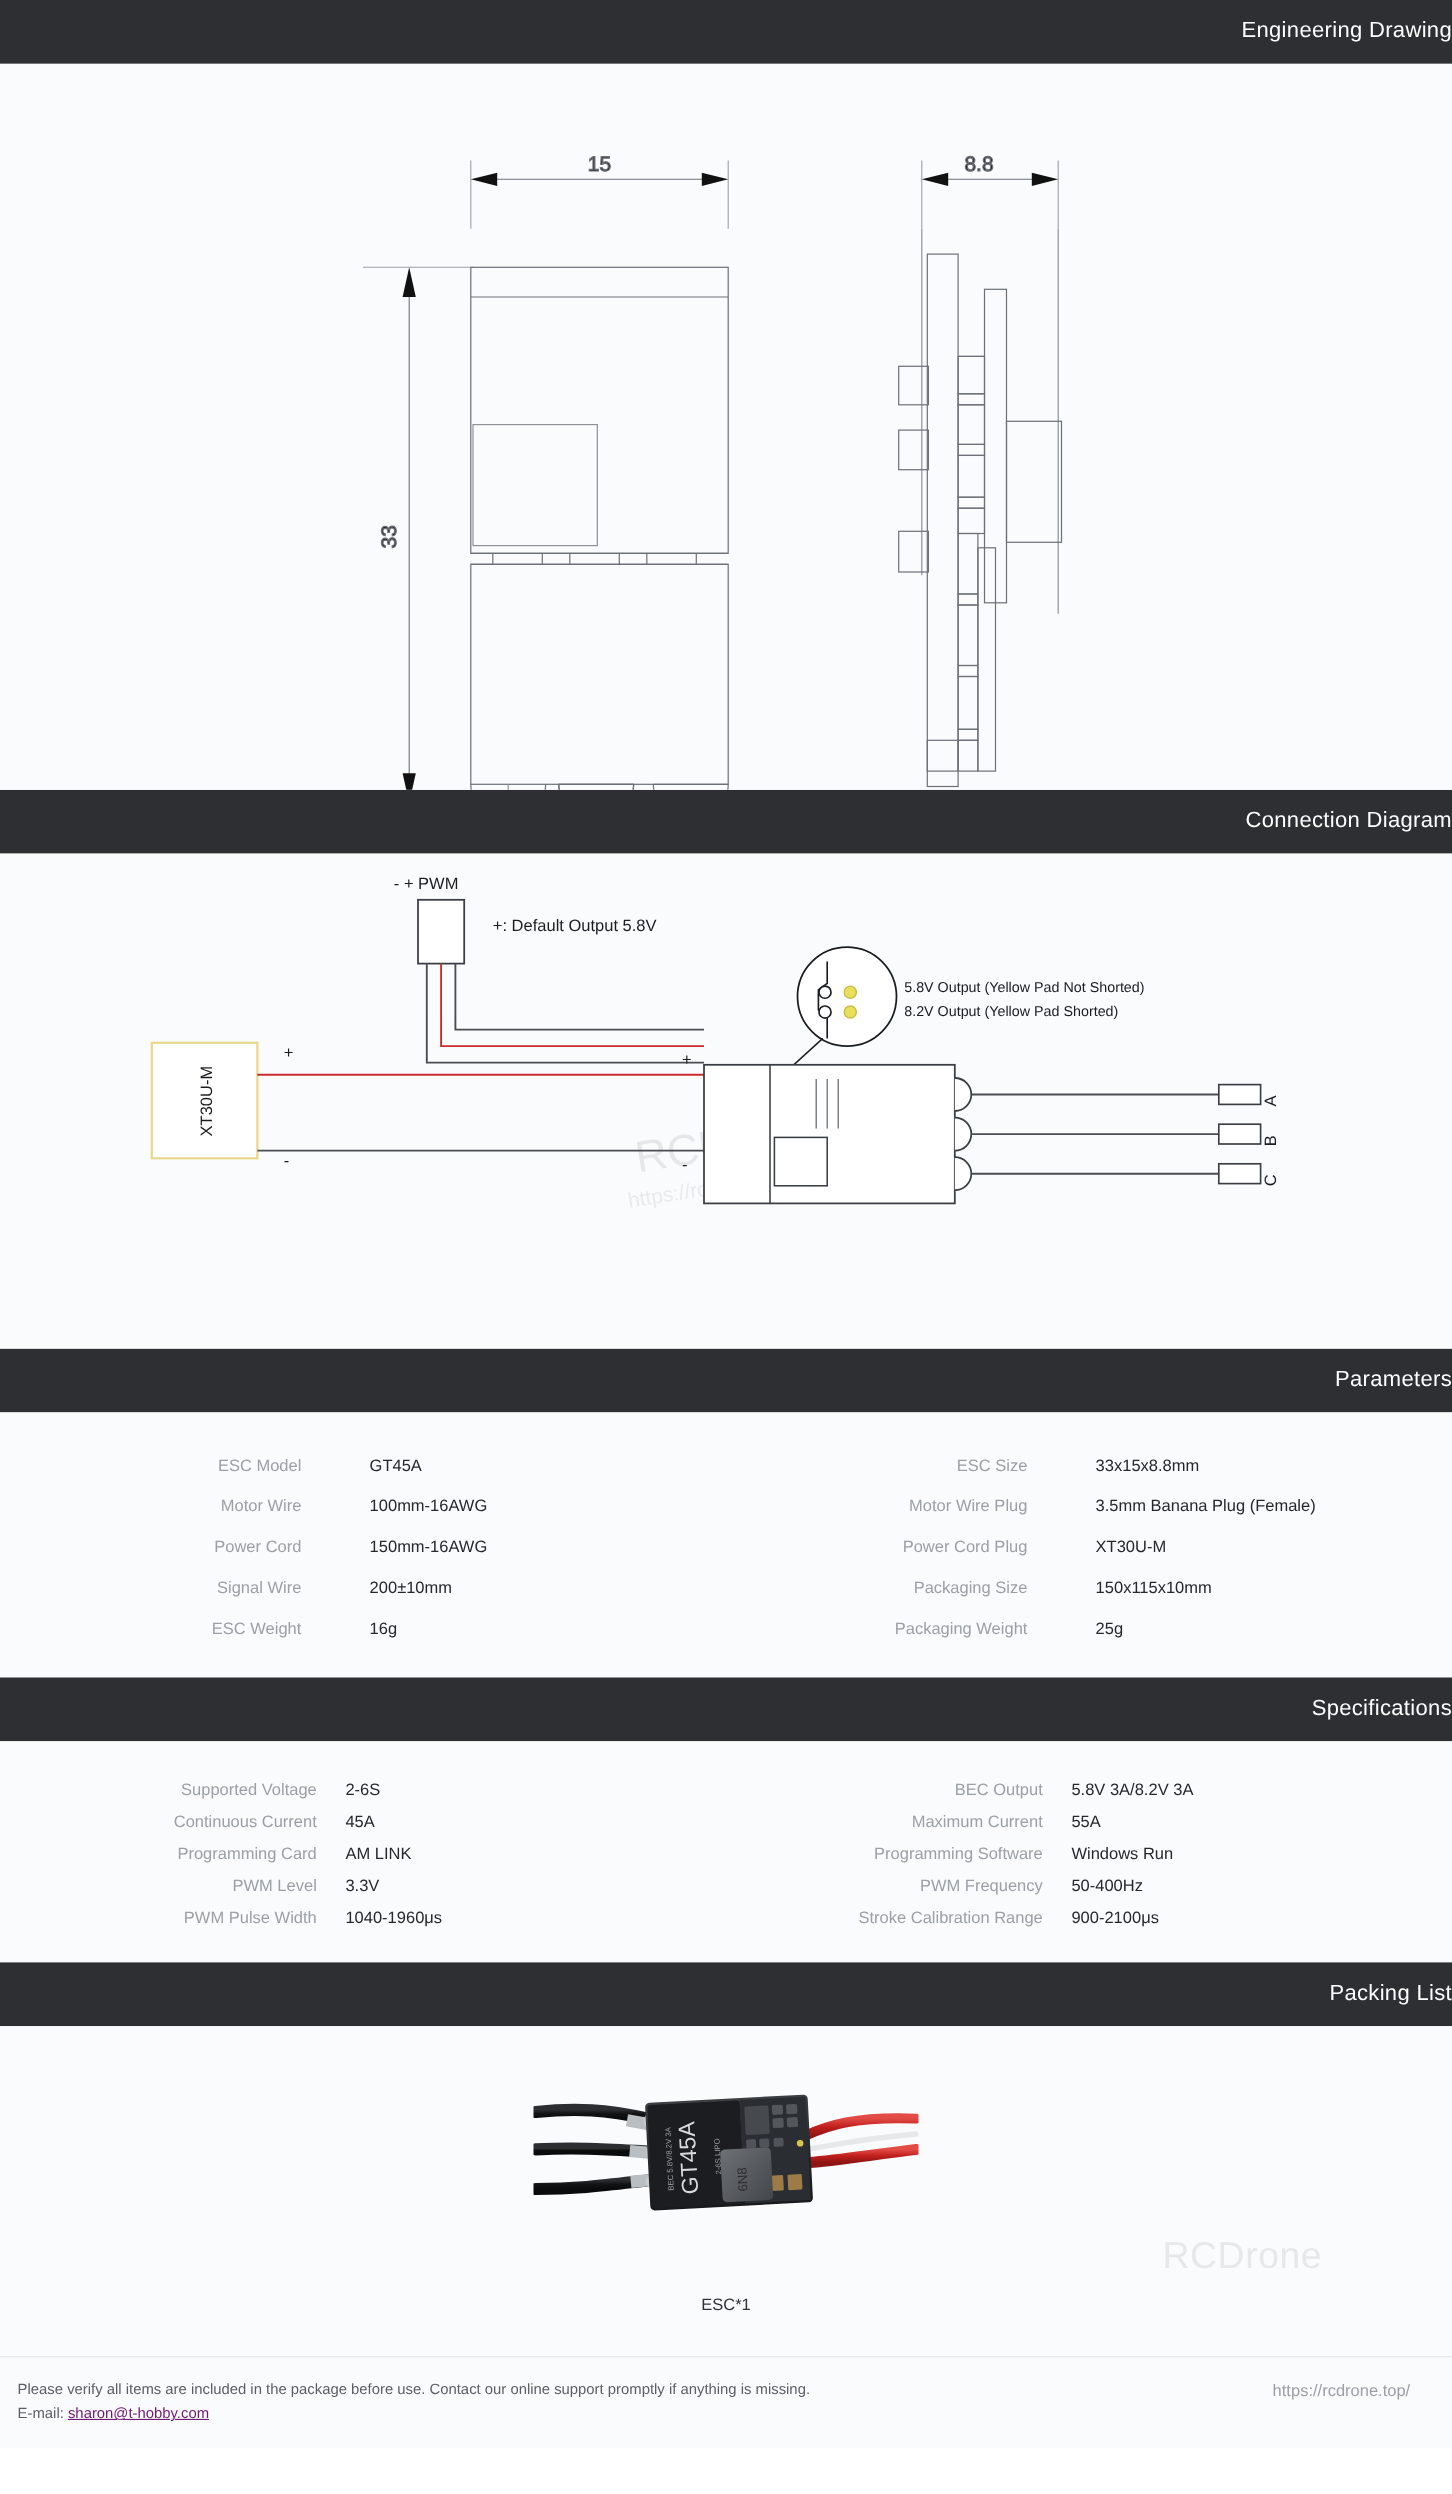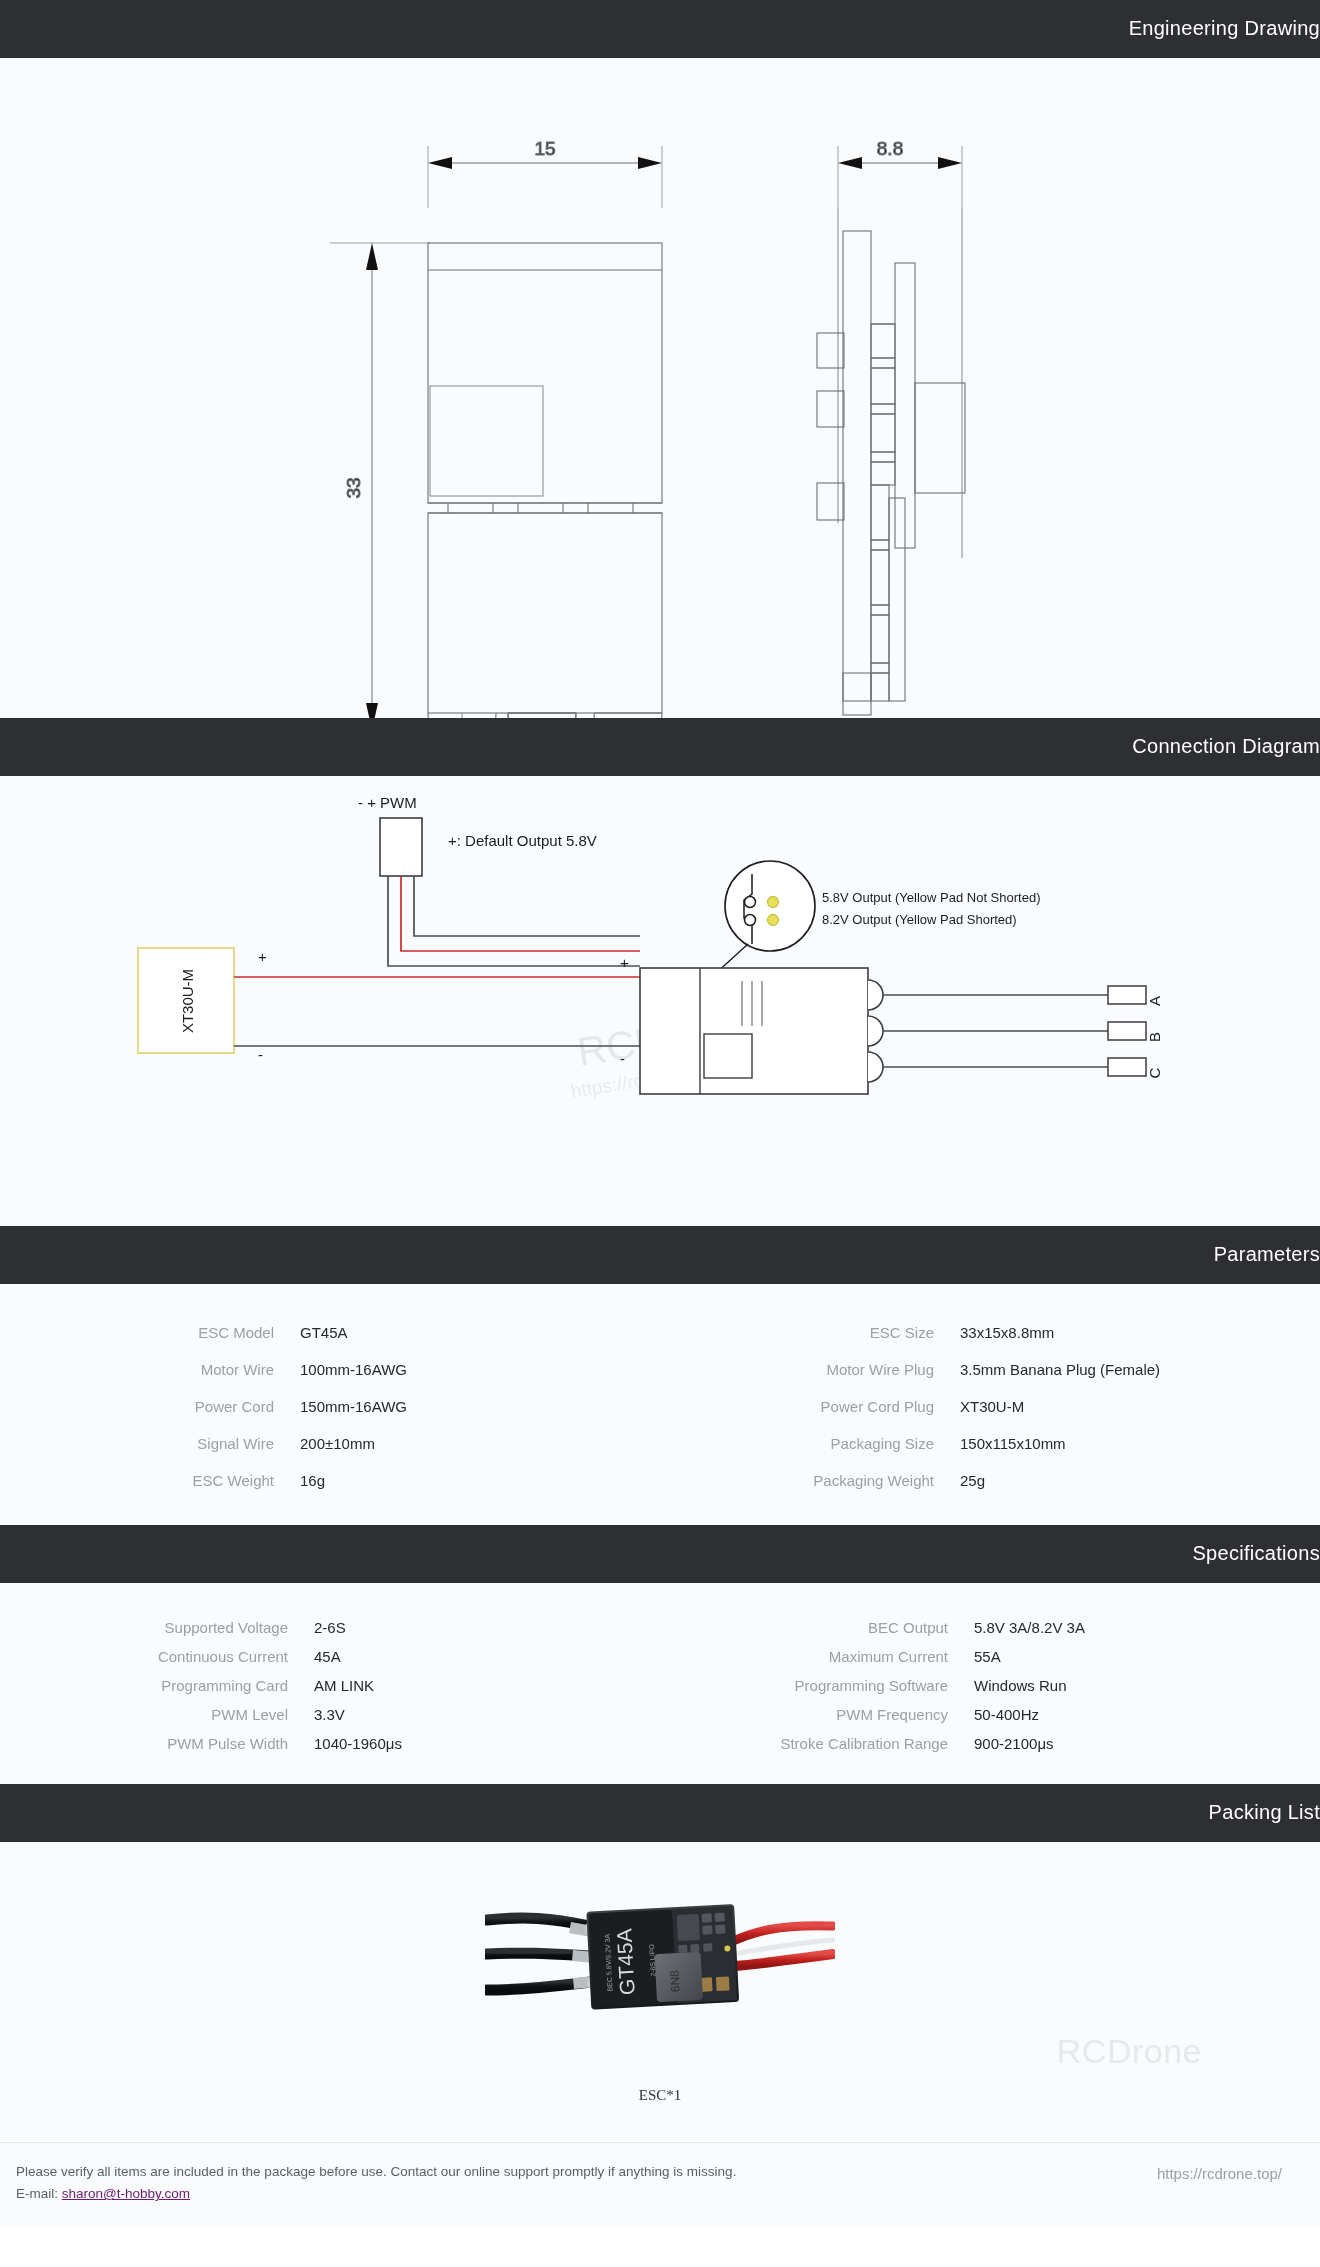--- a/index.html
+++ b/index.html
@@ -33,21 +33,21 @@
   .spec-grid {
     display:grid;
     grid-template-columns:1fr 1fr;
     column-gap:0;
   }
   .spec-row {
     display:grid;
     grid-template-columns:300px 1fr;
     align-items:baseline;
   }
-  .params .spec-row { padding:10px 0; }
+  .params .spec-row { padding:10px 0;gap:36px; }
   .specs  .spec-row { padding:6px 0;margin-left:14px; }
   .spec-key {
     text-align:right;
     color:#9aa0a6;
     font-size:15px;
     padding-right:26px;
     white-space:nowrap;
   }
   .spec-val {
     color:#25282c;
@@ -61,21 +61,20 @@
     background:#fafbfc;
     height:300px;
   }
   .product-shot { position:absolute; left:50%; top:40px; transform:translateX(-50%); }
   .packing-caption {
     position:absolute;
     top:245px; left:0; right:0;
     text-align:center;
     font-size:15px;
     color:#303336;
-    font-family:Liberation Serif, serif;
   }
   .packing-watermark {
     position:absolute;
     right:118px; top:190px;
     font-size:34px;
     color:#e6e8ea;
     letter-spacing:.5px;
     font-weight:400;
     user-select:none;
   }

